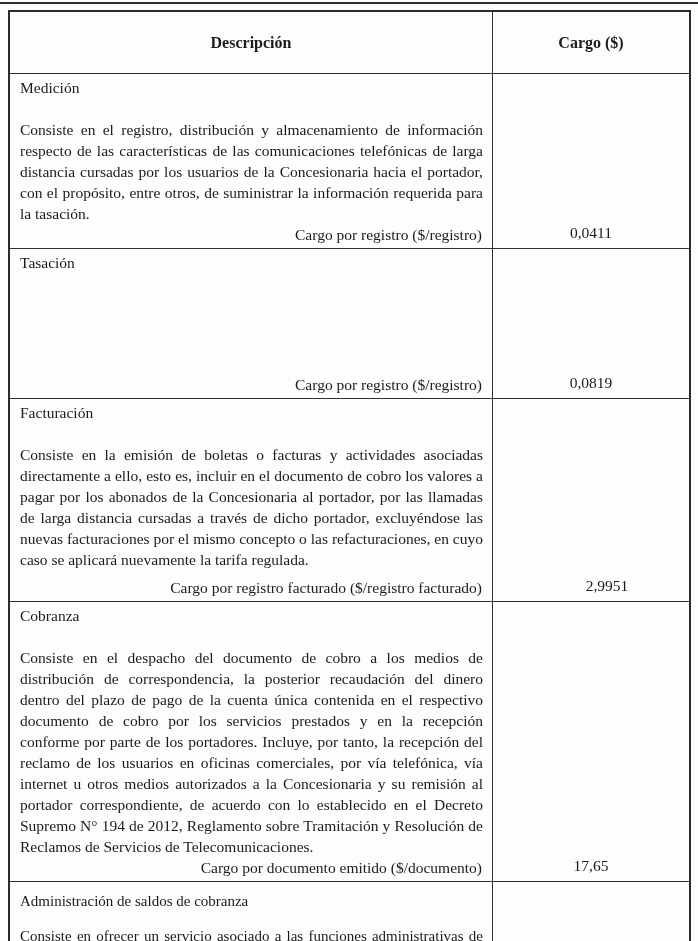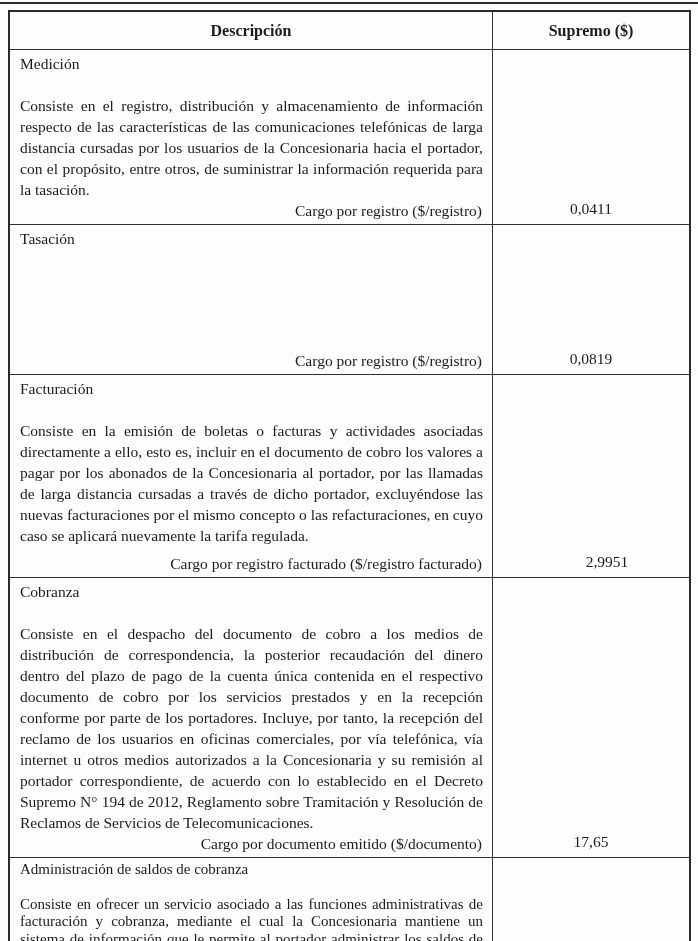--- a/index.html
+++ b/index.html
@@ -52,51 +52,51 @@
     font-size: 15.5px;
     line-height: 21px;
   }
   .header .cell-left,
   .header .cell-right {
     align-items: center;
     justify-content: center;
     flex-direction: row;
     font-weight: bold;
     font-size: 16px;
-    padding: 8px;
+    padding: 20px;
   }
   .row-title { margin: 0 0 21px 0; }
   .para { margin: 0; text-align: justify; }
   .charge {
     margin-top: auto;
     text-align: right;
     padding-right: 1px;
   }
   
   .r1 { min-height: 170px; }
   .r2 { min-height: 150px; }
   .r3 { min-height: 203px; gap: 32px; }
   .r4 { min-height: 250px; }
   .r5 { min-height: 117px; }
   
   .r5 .cell-left { font-size: 15px; line-height: 17.5px; }
-  .r5 .row-title { margin-bottom: 17px; }
+  .r5 .row-title { margin-bottom: 17px; margin-top: 8px; }
   .r5 .cell-right { padding-bottom: 3px; }
 </style>
 </head>
 <body>
 
 <div class="page">
   <div class="top-rule"></div>
 
   <div class="doc-table">
 
     <div class="t-row header">
       <div class="cell-left">Descripción</div>
-      <div class="cell-right">Supremo ($)</div>
+      <div class="cell-right">Cargo ($)</div>
     </div>
 
     <div class="t-row r1">
       <div class="cell-left">
         <p class="row-title">Medición</p>
         <p class="para">Consiste en el registro, distribución y almacenamiento de información respecto de las características de las comunicaciones telefónicas de larga distancia cursadas por los usuarios de la Concesionaria hacia el portador, con el propósito, entre otros, de suministrar la información requerida para la tasación.</p>
         <p class="para charge">Cargo por registro ($/registro)</p>
       </div>
       <div class="cell-right">0,0411</div>
     </div>

